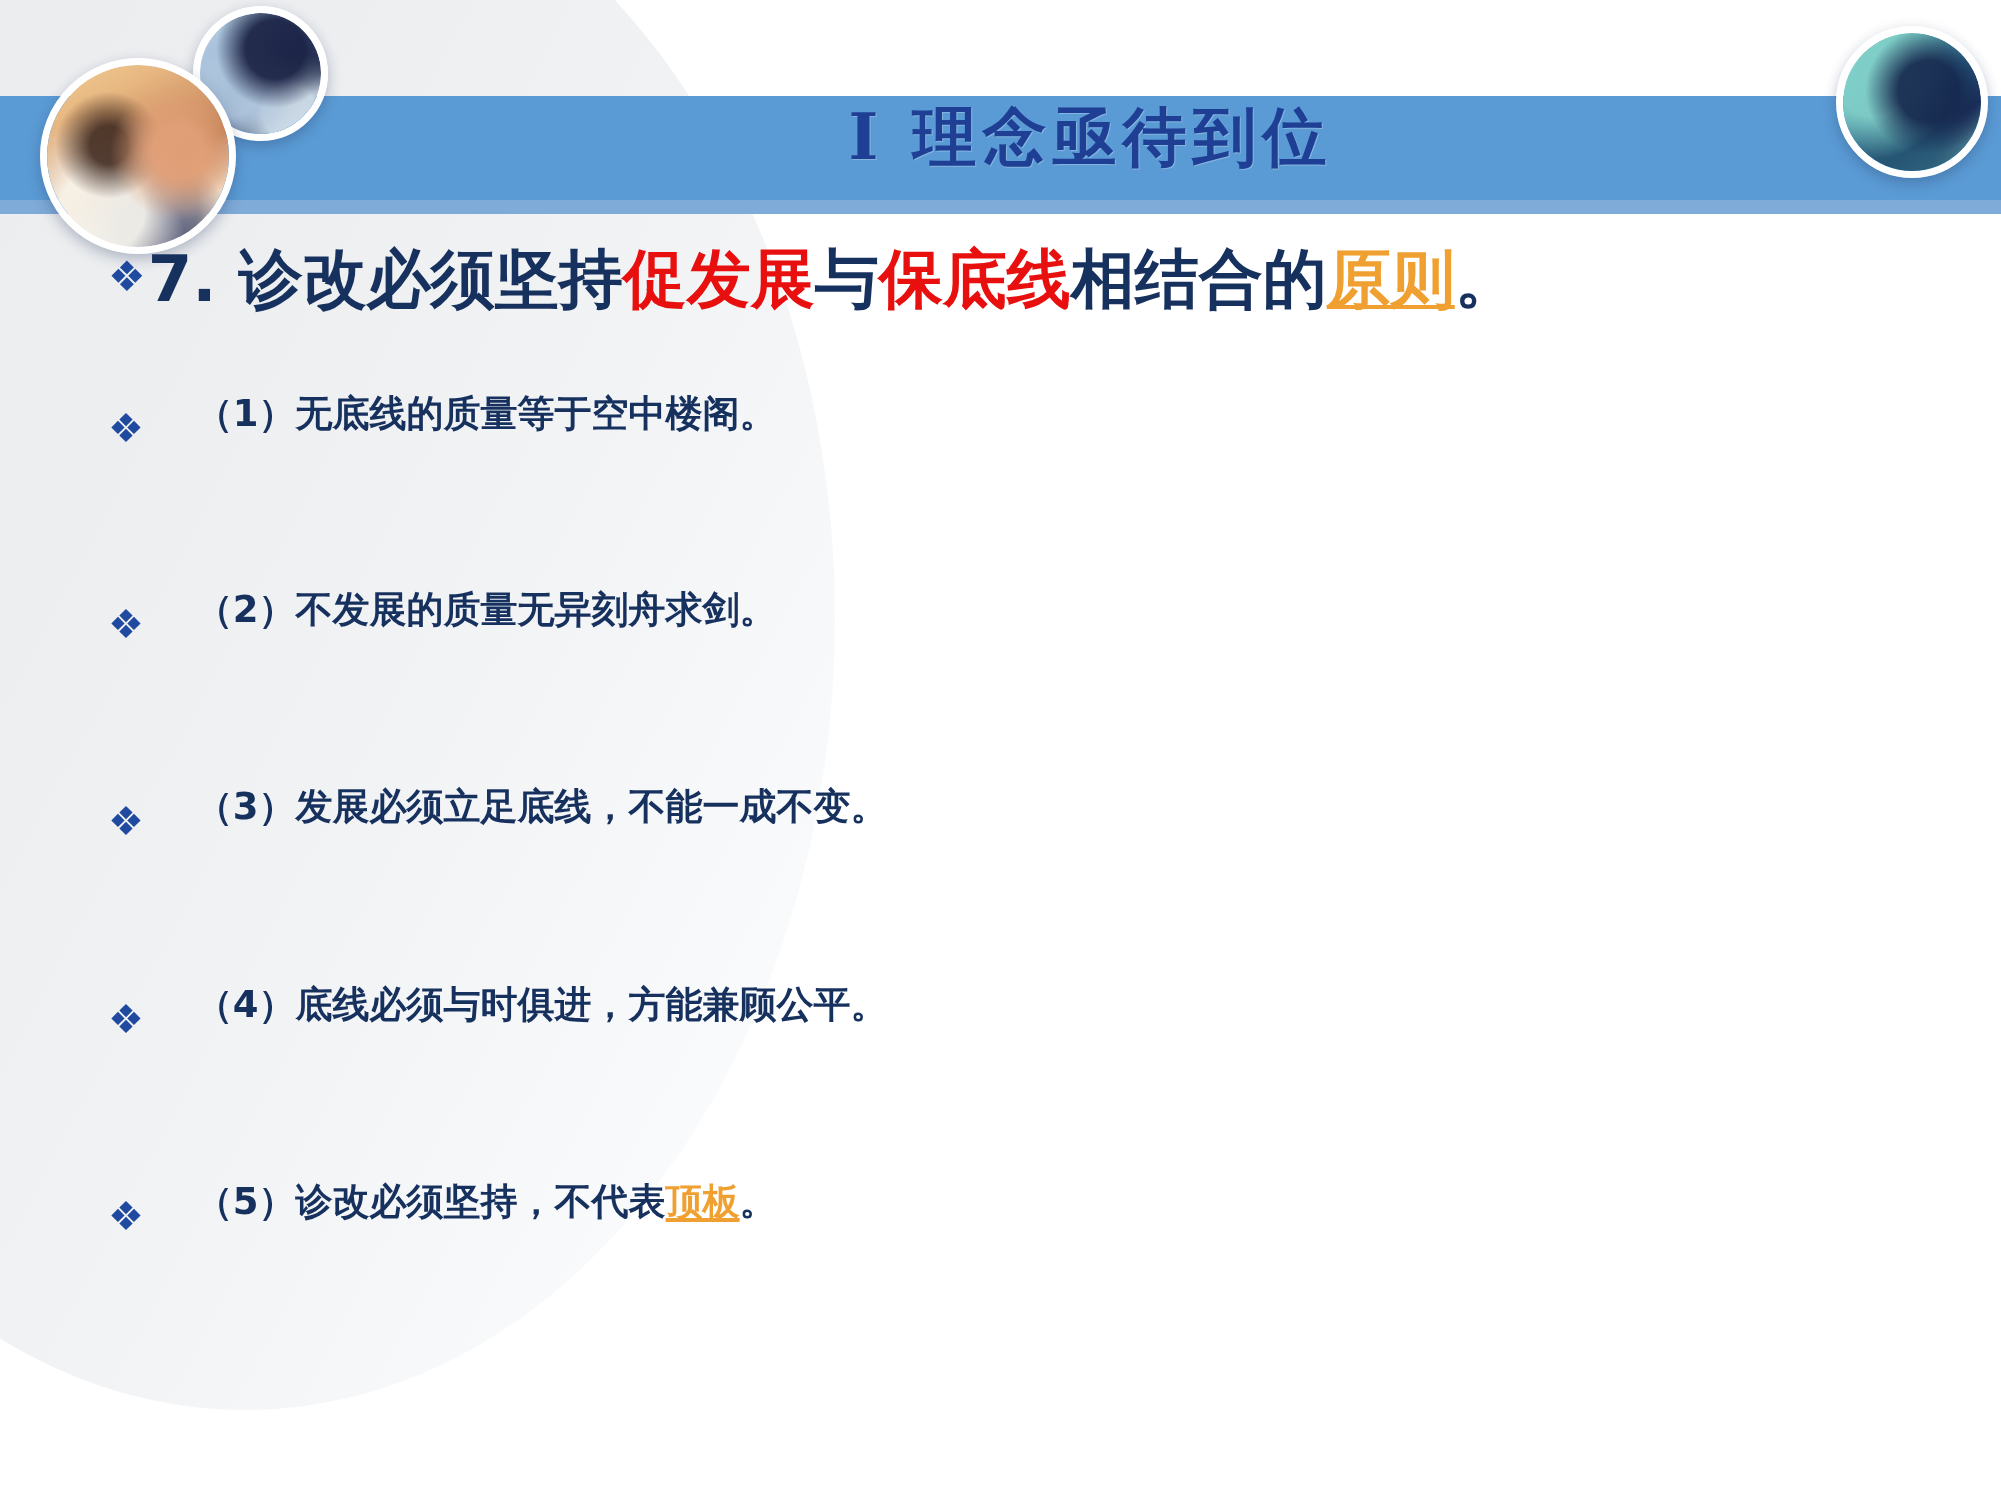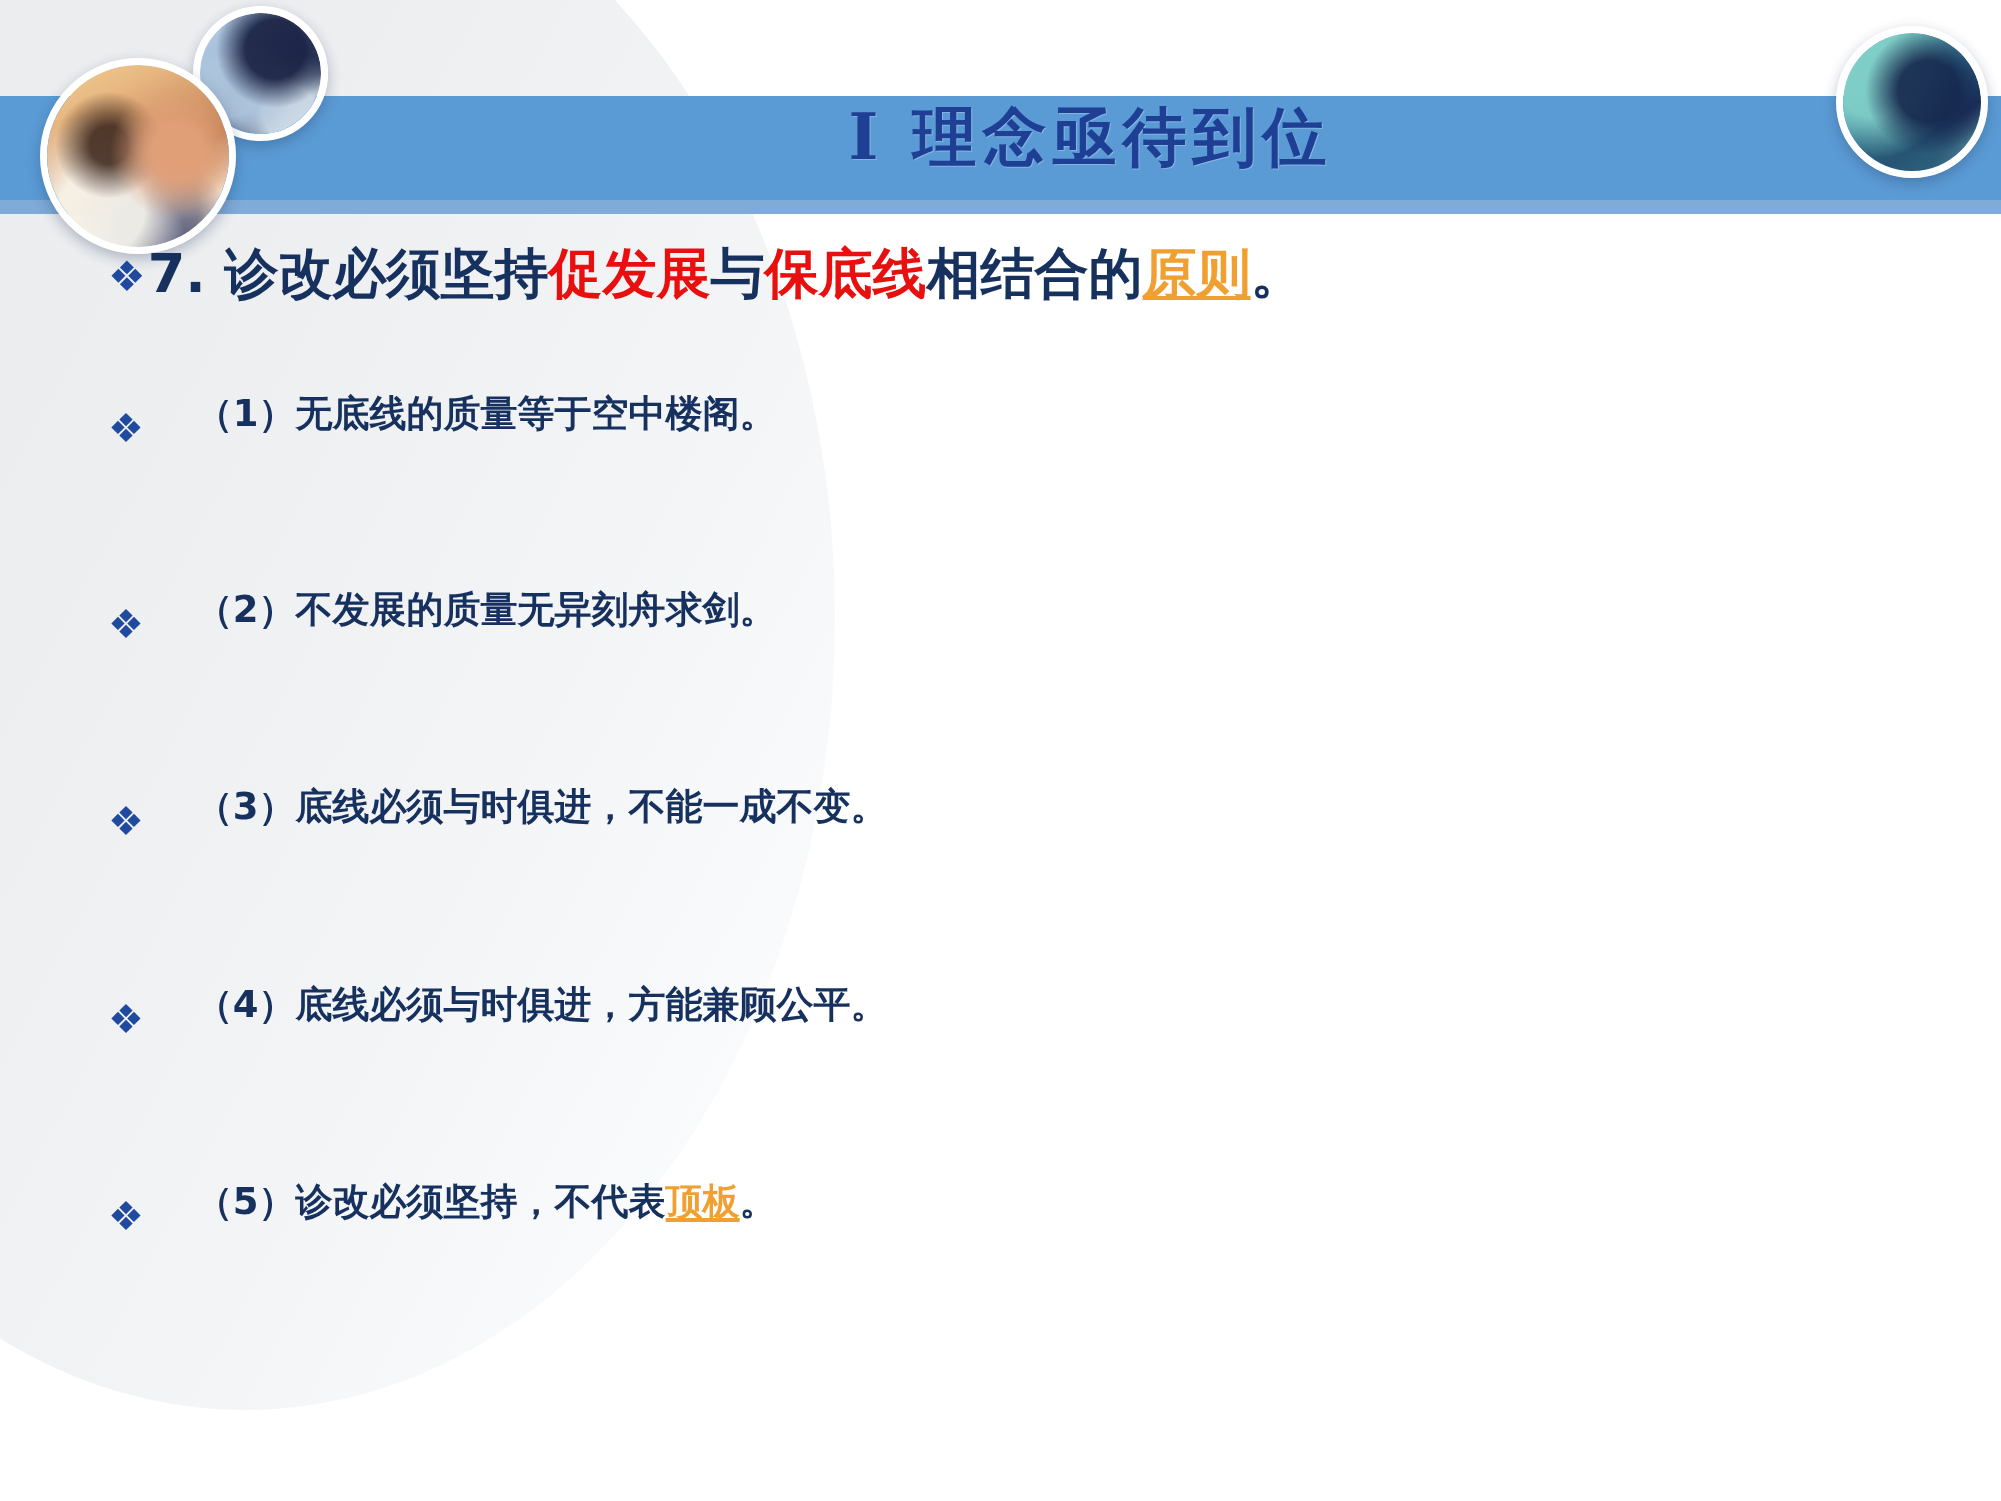--- a/index.html
+++ b/index.html
@@ -139,21 +139,21 @@
   .btext {
     color: #17315f;
     font-weight: bold;
     line-height: 1.1;
     font-family: "DejaVu Sans", "Liberation Sans", sans-serif;
   }
 
   
   .row-top { left: 108px; top: 30px; }
   .row-top .diamond { font-size: 42px; margin-top: 12px; margin-right: 2px; }
-  .row-top .btext { font-size: 54px; }
+  .row-top .btext { font-size: 64px; }
 
   
   .row-sub .diamond { font-size: 40px; margin-top: 14px; margin-right: 52px; }
   .row-sub .btext { font-size: 37px; }
 
   .row-1 { left: 108px; top: 180px; }
   .row-2 { left: 108px; top: 376px; }
   .row-3 { left: 108px; top: 573px; }
   .row-4 { left: 108px; top: 771px; }
   .row-5 { left: 108px; top: 968px; }
@@ -193,21 +193,21 @@
     <span class="btext"><span>（1）</span><span>无底线的质量等于空中楼阁。</span></span>
   </div>
 
   <div class="bullet-row row-sub row-2">
     <span class="diamond">❖</span>
     <span class="btext"><span>（2）</span><span>不发展的质量无异刻舟求剑。</span></span>
   </div>
 
   <div class="bullet-row row-sub row-3">
     <span class="diamond">❖</span>
-    <span class="btext"><span>（3）</span><span>底线必须与时俱进，不能一成不变。</span></span>
+    <span class="btext"><span>（3）</span><span>发展必须立足底线，不能一成不变。</span></span>
   </div>
 
   <div class="bullet-row row-sub row-4">
     <span class="diamond">❖</span>
     <span class="btext"><span>（4）</span><span>底线必须与时俱进，方能兼顾公平。</span></span>
   </div>
 
   <div class="bullet-row row-sub row-5">
     <span class="diamond">❖</span>
     <span class="btext"><span>（5）</span><span>诊改必须坚持，不代表</span><span class="hl-orange">顶板</span><span>。</span></span>

